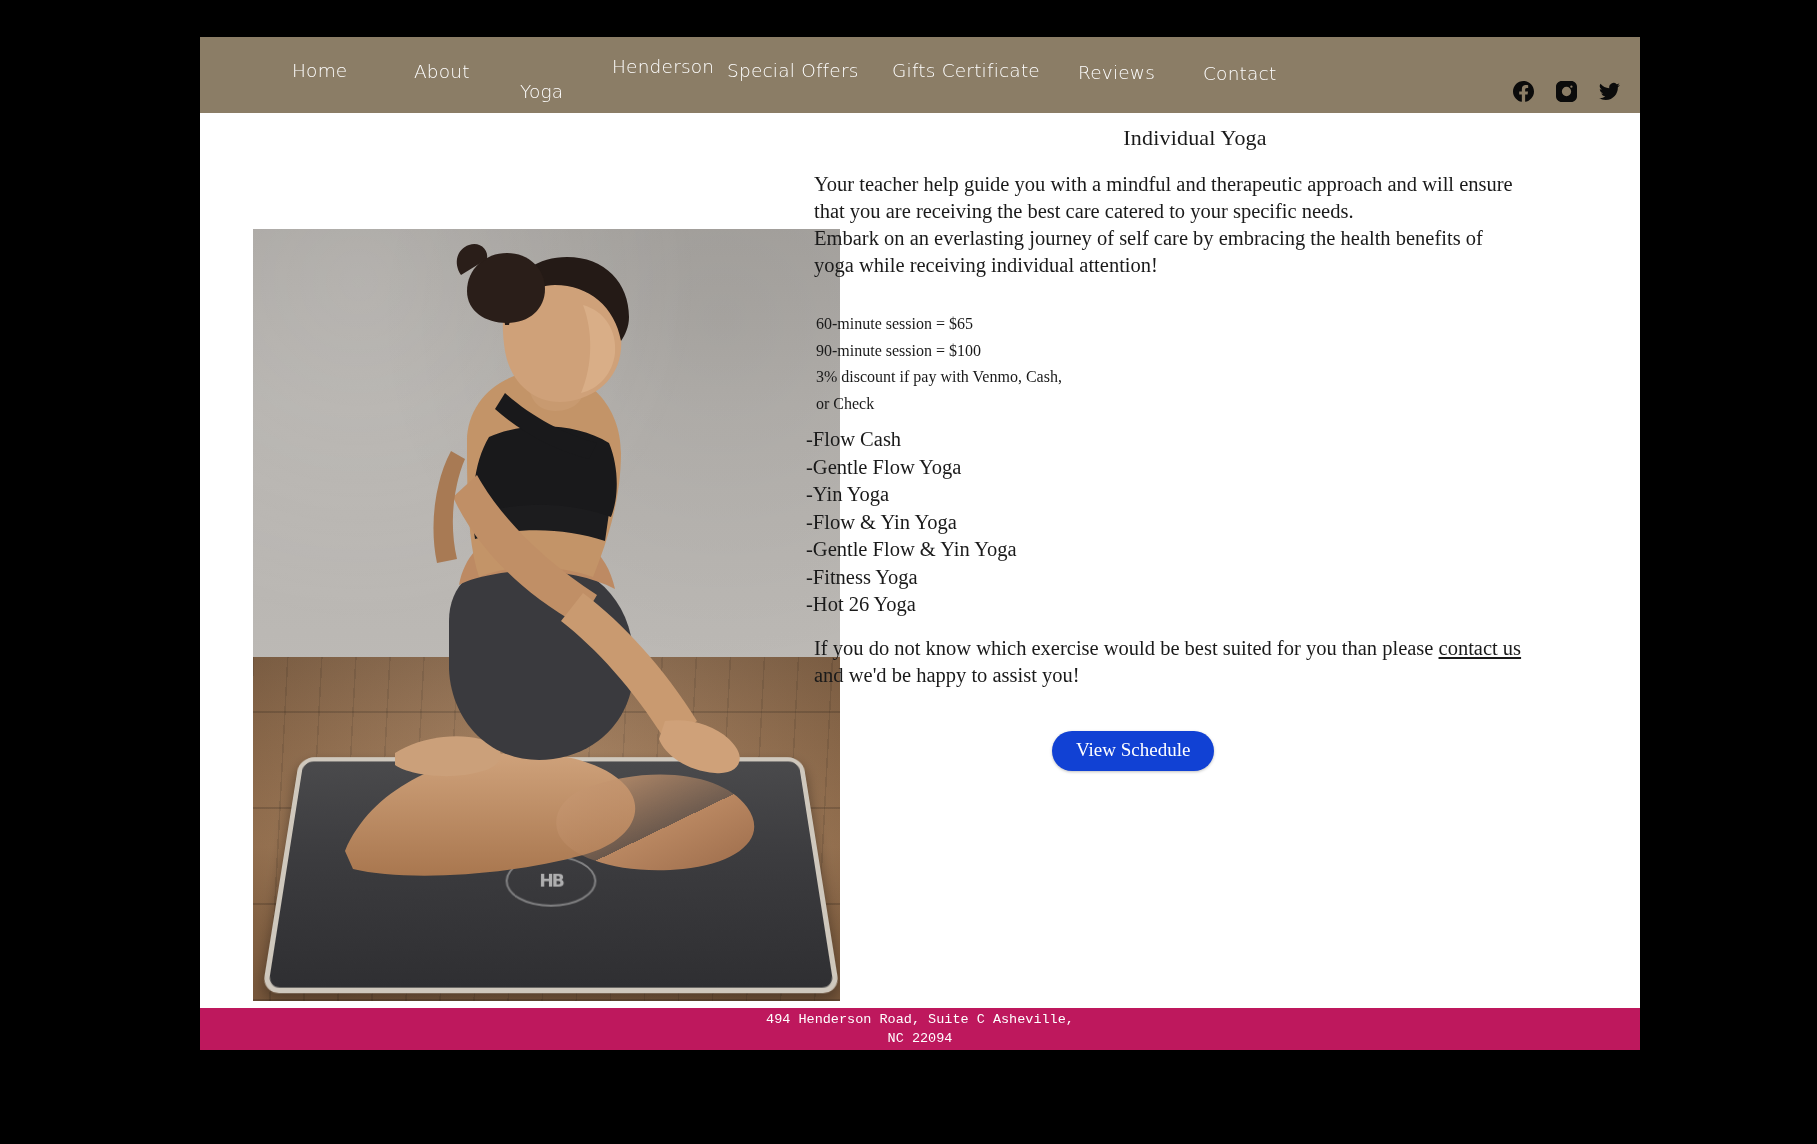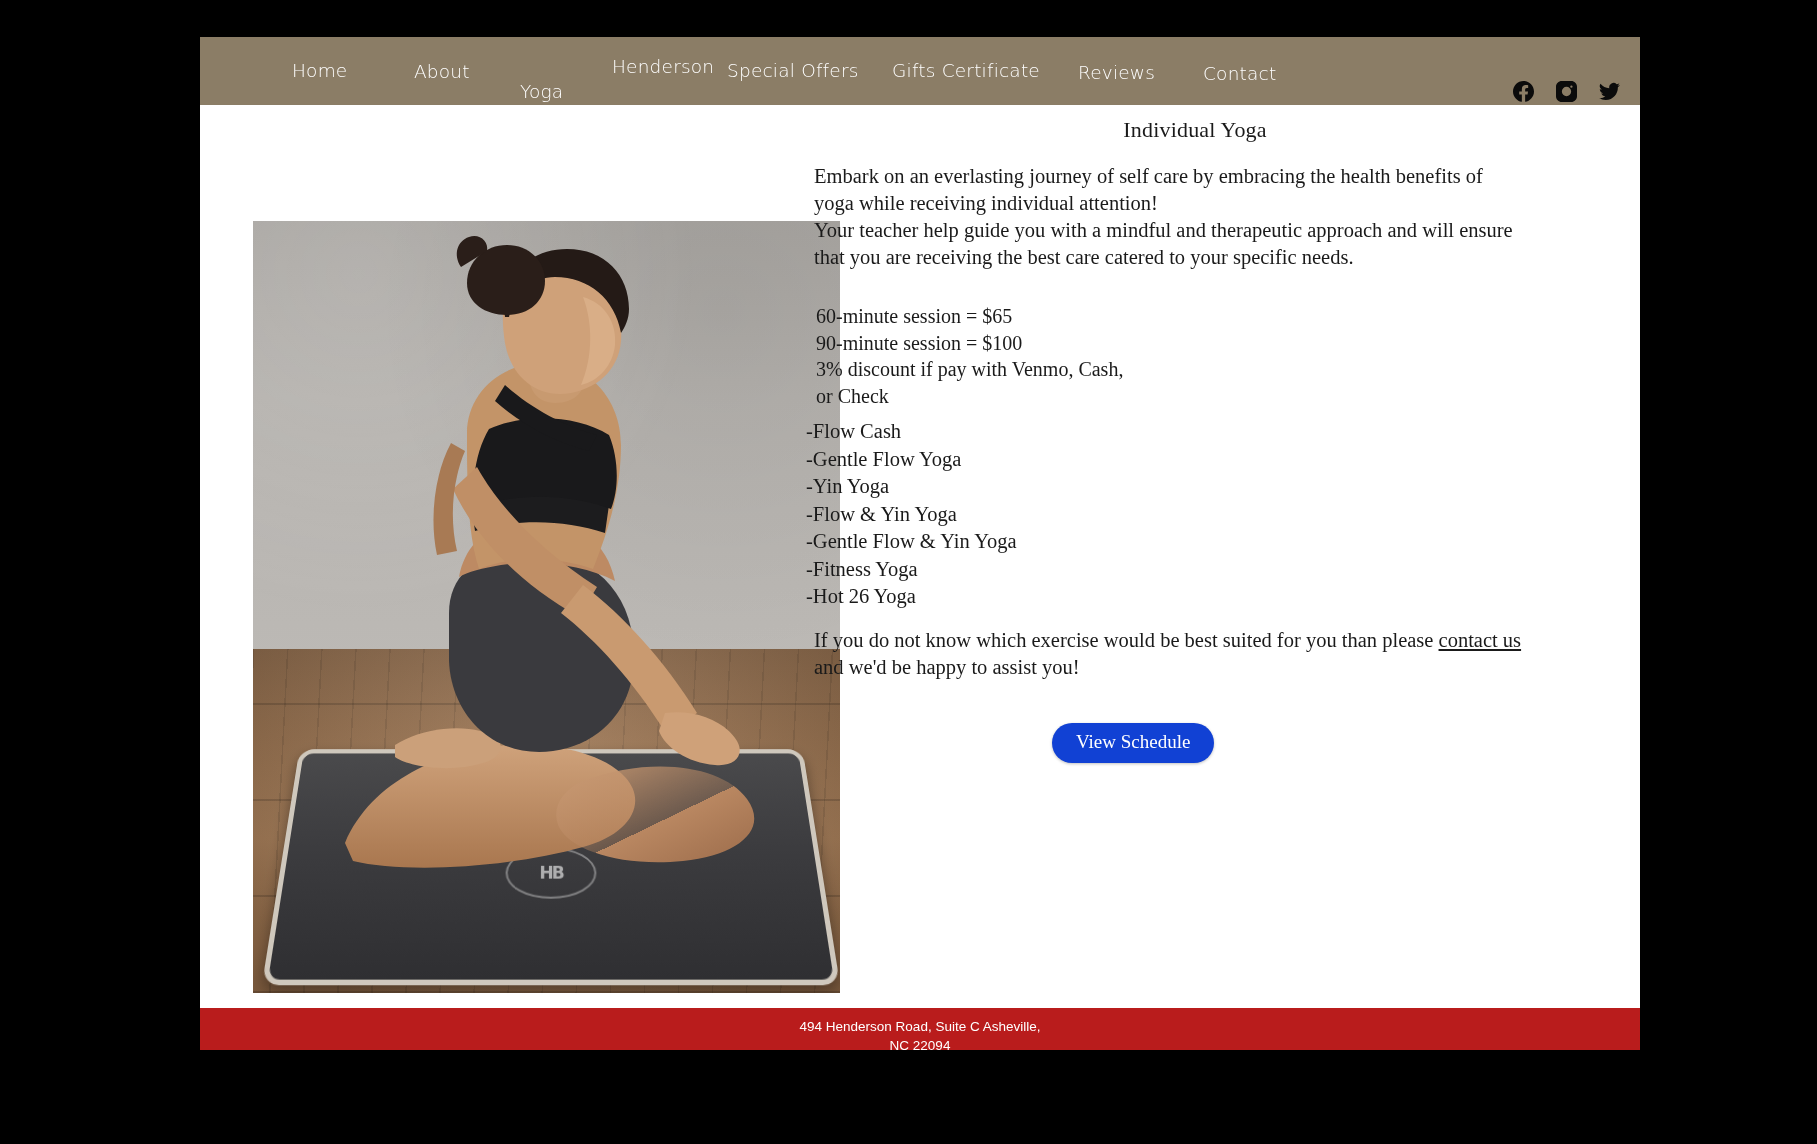--- a/index.html
+++ b/index.html
@@ -21,21 +21,21 @@
     top: 37px;
     width: 1440px;
     height: 1013px;
     background: #ffffff;
   }
 
   
   #site-header {
     position: relative;
     width: 100%;
-    height: 68px;
+    height: 76px;
     background: #8b7d66;
     overflow: hidden;
   }
   .nav-list {
     position: absolute;
     left: 0; top: 0;
     width: 100%; height: 100%;
     margin: 0; padding: 0;
     list-style: none;
   }
@@ -169,21 +169,21 @@
     width: 710px;
     font-size: 20.5px;
     line-height: 27px;
     color: #1a1a1a;
   }
   #intro { top: 58px; }
   #pricing {
     position: absolute;
     left: 16px;
     top: 198px;
-    font-size: 20px;
+    font-size: 16px;
     line-height: 26.5px;
     color: #1a1a1a;
   }
   #yoga-types {
     position: absolute;
     left: 6px;
     top: 313px;
     font-size: 20.5px;
     line-height: 27.5px;
     color: #1a1a1a;
@@ -217,27 +217,27 @@
     box-shadow: 0 1px 3px rgba(0,0,0,.25);
   }
 
   
   #site-footer {
     position: absolute;
     left: 0;
     bottom: 0;
     width: 100%;
     height: 42px;
-    background: #b91c1c;
+    background: #be185d;
     color: #ffffff;
-    font-family: Liberation Sans, sans-serif;
+    font-family: Liberation Mono, monospace;
     font-size: 13.5px;
     line-height: 19px;
     text-align: center;
-    padding-top: 9px;
+    padding-top: 2px;
     box-sizing: border-box;
   }
   #footer-address { display: block; }
 </style>
 </head>
 <body>
 
 <div id="page">
 
   <div id="site-header">
@@ -334,22 +334,22 @@
           <path d="M212 230 C200 258 196 296 204 330 L184 334 C176 296 182 252 198 222 Z" fill="#a87a54"></path>
         </svg>
       </div>
     </div>
 
     <div id="content">
 
       <div id="page-title">Individual Yoga</div>
 
       <div class="para" id="intro">
+        <div>Your teacher help guide you with a mindful and therapeutic approach and will ensure that you are receiving the best care catered to your specific needs.</div>
         <div>Embark on an everlasting journey of self care by embracing the health benefits of yoga while receiving individual attention!</div>
-        <div>Your teacher help guide you with a mindful and therapeutic approach and will ensure that you are receiving the best care catered to your specific needs.</div>
       </div>
 
       <div id="pricing">
         <div>60-minute session = $65</div>
         <div>90-minute session = $100</div>
         <div>3% discount if pay with Venmo, Cash,</div>
         <div>or Check</div>
       </div>
 
       <div id="yoga-types">

